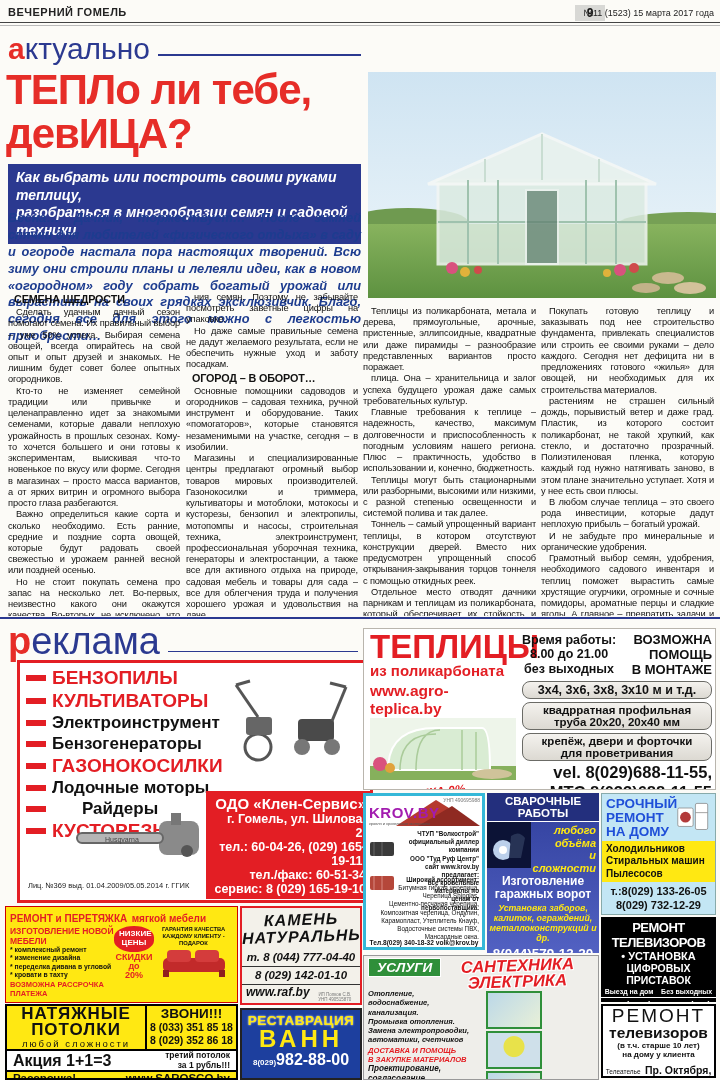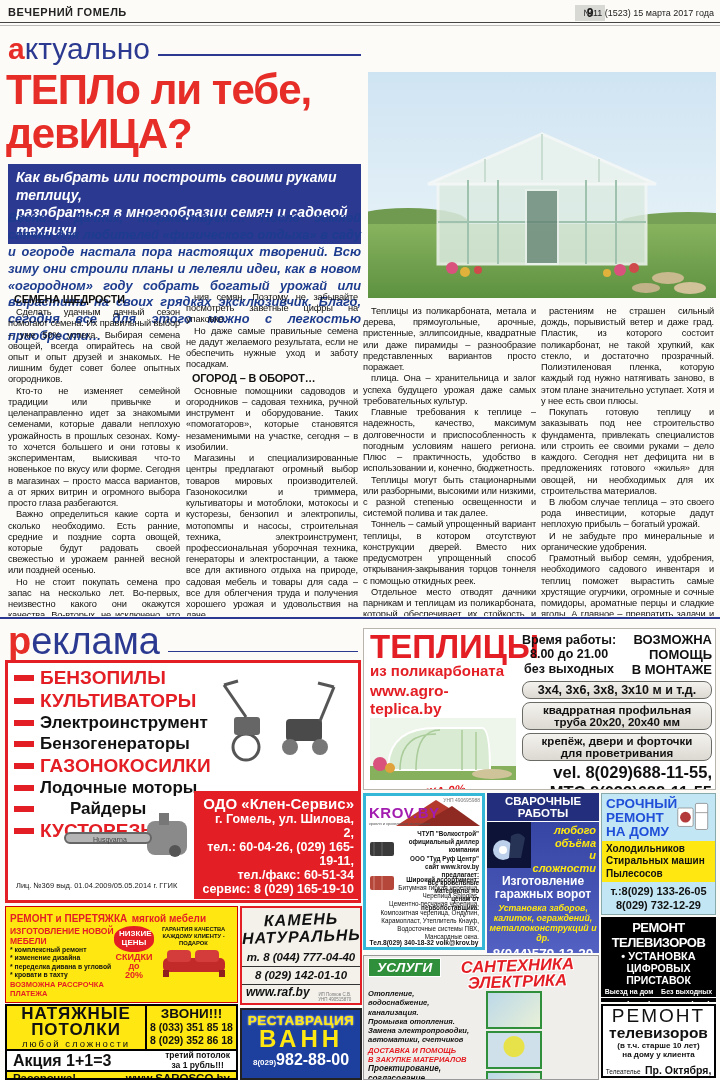--- a/index.html
+++ b/index.html
@@ -109,21 +109,21 @@
   .kam-unp{font-size:4.5px;color:#777;}
   
   .pot{background:#ffe812;border:2px solid #000;}
   .pot-t{font-weight:800;font-size:17px;letter-spacing:1px;line-height:.95;text-align:center;}
   .pot-sub{font-weight:normal;font-size:9.5px;letter-spacing:2px;text-align:center;}
   .pot-zv{font-weight:800;font-size:13.5px;text-align:center;line-height:1;}
   .pot-ph{font-weight:800;font-size:10.5px;text-align:center;line-height:1.25;}
   .pot-ak{background:#fff;border-top:2px solid #000;border-bottom:2px solid #000;display:flex;
           align-items:center;justify-content:space-between;padding:0 6px;}
   .pot-ak .big{font-weight:800;font-size:16px;}
-  .pot-ak .sm{font-weight:bold;font-size:8.5px;line-height:1.1;text-align:center;}
+  .pot-ak .sm{font-weight:bold;font-size:8.5px;line-height:1.1;text-align:right;}
   .pot-rs{display:flex;justify-content:space-between;padding:0 6px;font-weight:800;font-size:11.5px;}
   
   .van{background:#1d3f9e;border:2px solid #222;text-align:center;color:#ffe812;}
   .van-t1{font-weight:800;font-size:13.5px;letter-spacing:.5px;text-shadow:0 0 2px #fff;}
   .van-t2{font-weight:800;font-size:24px;letter-spacing:4px;line-height:.95;}
   .van-ph{color:#fff;font-weight:800;font-size:16px;}
   .van-ph small{font-size:8px;font-weight:bold;}
   
   .usl{background:#efeeea;border:1px solid #999;}
   .usl-badge{background:#2f8f3a;color:#fff;font-weight:800;font-style:italic;font-size:13.5px;
@@ -222,35 +222,35 @@
   </div>
   <div class="abs art" style="left:363px;top:306px;width:173px;height:310px;">
     <p>Теплицы из поликарбоната, метала и дерева, прямоугольные, арочные, пристенные, эллипсоидные, квадратные или даже пирамиды – разнообразие представленных вариантов просто поражает.</p>
     <p>плица. Она – хранительница и залог успеха будущего урожая даже самых требовательных культур.</p>
     <p>Главные требования к теплице – надежность, качество, максимум долговечности и приспособленность к погодным условиям нашего региона. Плюс – практичность, удобство в использовании и, конечно, бюджетность.</p>
     <p>Теплицы могут быть стационарными или разборными, высокими или низкими, с разной степенью освещенности и системой полива и так далее.</p>
     <p>Тоннель – самый упрощенный вариант теплицы, в котором отсутствуют конструкции дверей. Вместо них предусмотрен упрощенный способ открывания-закрывания торцов тоннеля с помощью откидных реек.</p>
     <p>Отдельное место отводят дачники парникам и теплицам из поликарбоната, который обеспечивает их стойкость и долговечность. Это относительно новый материал, который славится своей прочностью, в 200 раз превышающей прочность стекла. Под таким укрытием</p>
   </div>
   <div class="abs art" style="left:541px;top:306px;width:173px;height:310px;">
+    <p>Покупать готовую теплицу и заказывать под нее строительство фундамента, привлекать специалистов или строить ее своими руками – дело каждого. Сегодня нет дефицита ни в предложениях готового «жилья» для овощей, ни необходимых для их строительства материалов.</p>
     <p>растениям не страшен сильный дождь, порывистый ветер и даже град. Пластик, из которого состоит поликарбонат, не такой хрупкий, как стекло, и достаточно прозрачный. Полиэтиленовая пленка, которую каждый год нужно натягивать заново, в этом плане значительно уступает. Хотя и у нее есть свои плюсы.</p>
-    <p>Покупать готовую теплицу и заказывать под нее строительство фундамента, привлекать специалистов или строить ее своими руками – дело каждого. Сегодня нет дефицита ни в предложениях готового «жилья» для овощей, ни необходимых для их строительства материалов.</p>
     <p>В любом случае теплица – это своего рода инвестиции, которые дадут неплохую прибыль – богатый урожай.</p>
     <p>И не забудьте про минеральные и органические удобрения.</p>
     <p>Грамотный выбор семян, удобрения, необходимого садового инвентаря и теплиц поможет вырастить самые хрустящие огурчики, огромные и сочные помидоры, ароматные перцы и сладкие ягоды. А главное – превратить задачи и проблемы дачного сезона в удовольствие.</p>
   </div>
 
   <div class="abs" style="left:0;top:617px;width:720px;height:2px;background:#2b3990;"></div>
   <div class="abs reklabel" style="left:8px;top:622px;width:350px;display:flex;align-items:flex-end;">
     <span class="f">р</span>
       <span class="r">еклама</span>
     <span style="flex:1;border-bottom:1.5px solid #2b3990;margin:0 0 8px 8px;"></span>
   </div>
 
-  <div class="abs ad klen" style="left:5px;top:660px;width:356px;height:243px;">
+  <div class="abs ad klen" style="left:17px;top:660px;width:356px;height:243px;">
     <ul class="klen-list" style="width:215px;">
       <li>
           <span class="dash"></span>
           <span class="klen-red">БЕНЗОПИЛЫ</span>
         </li>
       <li>
           <span class="dash"></span>
           <span class="klen-red">КУЛЬТИВАТОРЫ</span>
         </li>
       <li>

